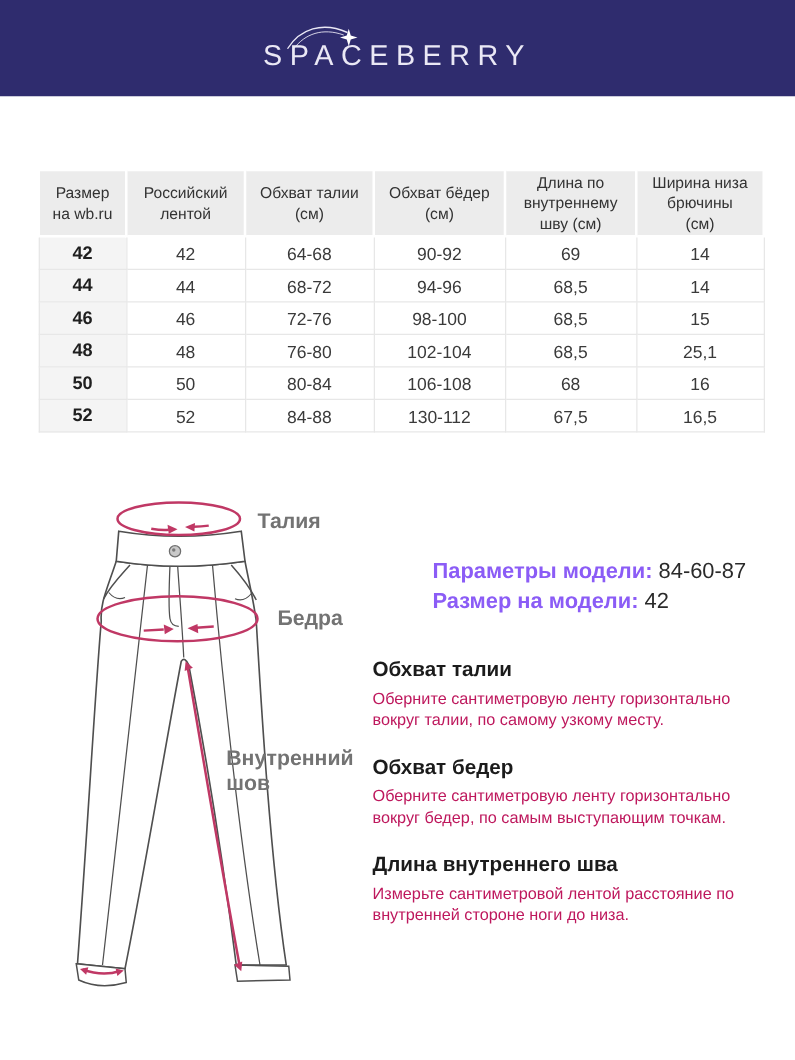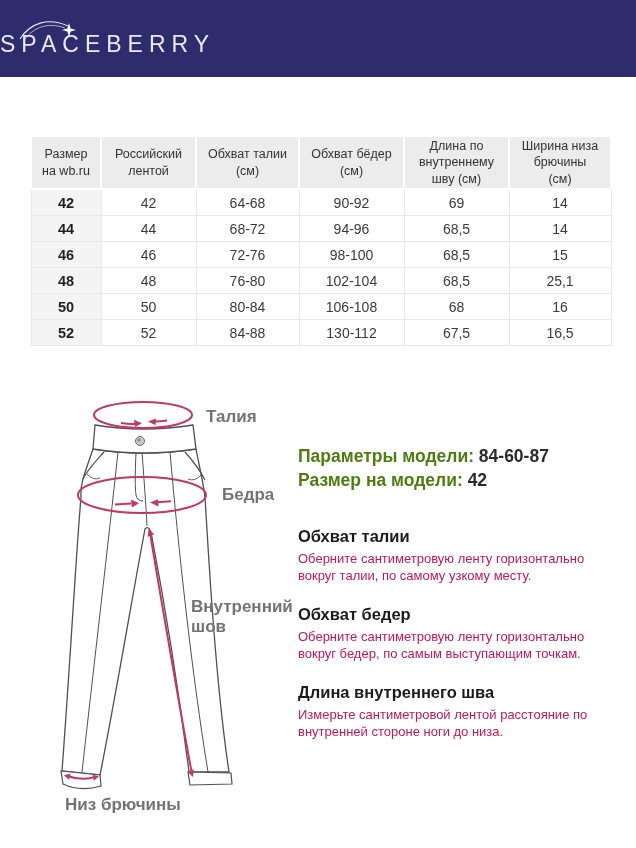--- a/index.html
+++ b/index.html
@@ -3,21 +3,21 @@
 <meta charset="utf-8">
 <style>
   html,body{margin:0;padding:0;}
   body{
     width:636px;height:848px;position:relative;overflow:hidden;
     background:#ffffff;font-family:"Liberation Sans", sans-serif;
   }
   
   .brand-header{
     position:absolute;top:0;left:0;width:636px;height:77px;
-    background:#2f2c6e;display:flex;align-items:center;
+    background:#2f2c6e;display:flex;align-items:center;justify-content:center;
   }
   .logo-wrap{position:relative;display:inline-block;}
   .logo-text{
     color:#eae8f5;font-size:23px;letter-spacing:6px;font-weight:400;
     line-height:1;display:inline-block;padding-top:12px;
   }
   .comet{position:absolute;top:-6px;left:18px;}
   
   .size-table{
     position:absolute;left:30px;top:135px;width:580px;
@@ -38,28 +38,28 @@
     background:#f4f4f4;font-weight:700;color:#1f1f1f;font-size:14.5px;
   }
   
   .diagram{position:absolute;left:20px;top:385px;width:270px;height:430px;}
   .diagram svg{position:absolute;top:0;left:0;}
   .diag-label{
     position:absolute;font-size:17px;font-weight:600;color:#737373;line-height:1.2;
   }
   .waist-label{left:186px;top:22px;}
   .hips-label{left:202px;top:100px;}
-  .inseam-label{left:161px;top:212px;width:112px;margin-left:10px;}
+  .inseam-label{left:161px;top:212px;width:112px;}
   .hem-label{left:45px;top:410px;}
   
   .right-col{position:absolute;left:298px;top:444px;width:322px;}
   .model-info{margin-bottom:34px;}
   .model-line{font-size:17.5px;line-height:24px;color:#222222;}
-  .model-line .lbl{font-weight:700;color:#4d7c0f;}
-  .model-line .val{font-weight:700;color:#2a2a2a;}
+  .model-line .lbl{font-weight:700;color:#8b5cf6;margin-left:48px;}
+  .model-line .val{font-weight:400;color:#2a2a2a;}
   .section{margin-bottom:20px;}
   .section .sec-title{
     font-size:16.5px;font-weight:700;color:#1b1b1b;margin:0 0 5px 0;line-height:20px;
   }
   .section .sec-text{
     font-size:13px;line-height:16.5px;color:#be185d;margin:0;width:310px;
   }
 </style>
 </head>
 <body>
@@ -204,21 +204,20 @@
       <path d="M130,117.6 L138,114.2 L138.6,121.6 Z"></path>
       <path d="M128.5,144 L134.3,149.2 L127.7,151.8 Z"></path>
       <path d="M173,392 L173.8,384.2 L167.2,386.8 Z"></path>
       <path d="M44,390.2 L50.7,388.8 L48.9,394.8 Z"></path>
       <path d="M79,391.3 L73.9,395.8 L72.5,389.8 Z"></path>
     </g>
   </svg>
   <span class="diag-label waist-label">Талия</span>
   <span class="diag-label hips-label">Бедра</span>
   <span class="diag-label inseam-label">Внутренний шов</span>
-  <span class="diag-label hem-label">Низ брючины</span>
 </div>
 
 <div class="right-col">
   <div class="model-info">
     <div class="model-line">
       <span class="lbl">Параметры модели:</span>
       <span class="val">84-60-87</span>
     </div>
     <div class="model-line">
       <span class="lbl">Размер на модели:</span>

